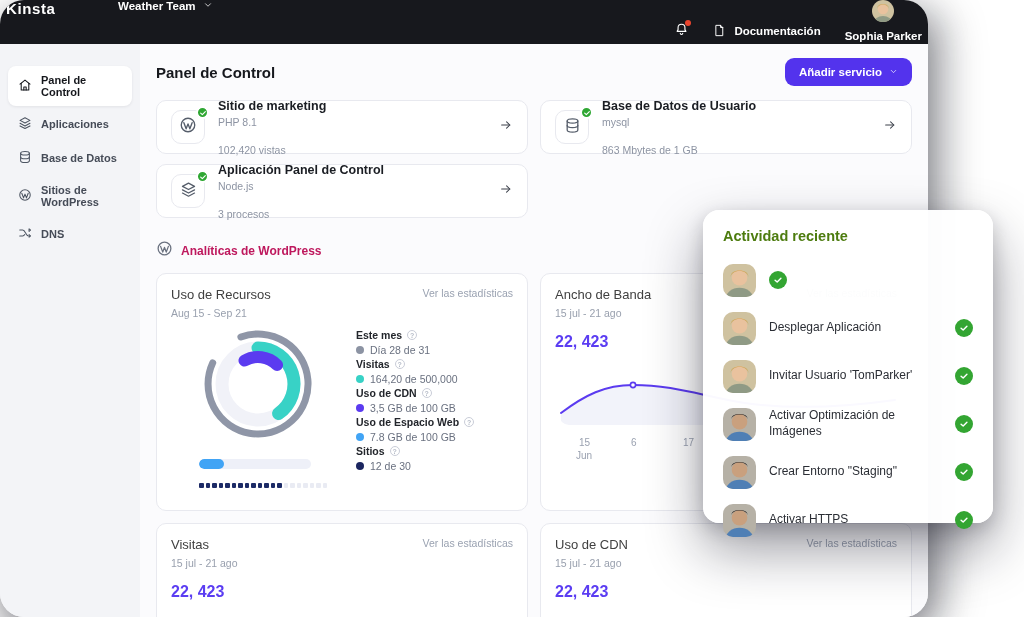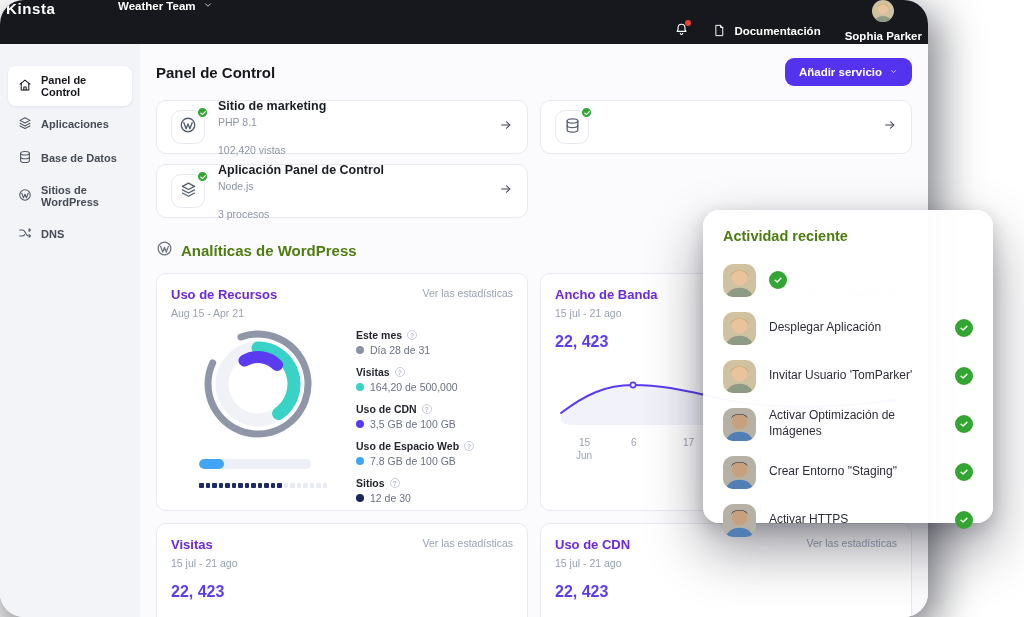--- a/index.html
+++ b/index.html
@@ -48,40 +48,40 @@
   .svc-icon svg.glyph { stroke:#565e6b; }
   .ok-badge { position:absolute; top:-5px; right:-5px; width:13px; height:13px; border-radius:50%;
               background:#2fa733; border:2px solid #fff; display:flex; align-items:center; justify-content:center; }
   .svc-title { font-size:12.5px; font-weight:800; color:#1a1d23; margin-bottom:3px; }
   .svc-meta { display:flex; gap:16px; font-size:10.5px; color:#8d94a3;flex-direction:column; }
   .svc-arrow { margin-left:auto; }
   .svc-arrow svg { stroke:#3c414b; }
 
   
   .section-head { display:flex; align-items:center; gap:8px; margin:22px 0 12px 0; }
-  .section-title { font-size:15px; font-weight:800; color:#4d7c0f; }
+  .section-title { font-size:12px; font-weight:800; color:#be185d; }
   .ana-grid { display:grid; grid-template-columns:1fr 1fr; gap:12px; }
   .card { background:#fff; border:1px solid #e8e9ef; border-radius:10px; padding:13px 14px; }
   .card-head { display:flex; align-items:flex-start; justify-content:space-between; }
-  .card-title { font-size:13px; font-weight:700; color:#6d28d9;text-align:right; }
+  .card-title { font-size:13px; font-weight:400; color:#404040;text-align:right; }
   .card-link { font-size:10.5px; color:#9aa2b1; cursor:pointer; }
   .card-date { font-size:10.5px; color:#99a0ae; margin-top:5px; }
   .big-val { font-size:16px; font-weight:800; color:#5b3df2; margin-top:14px; }
   .ana-card { height:238px; }
 
   
   .res-body { display:flex; margin-top:4px; }
   .res-charts { width:185px; flex:none; }
   .donut { display:block; margin:2px 0 0 28px; }
   .pbar { width:112px; height:10px; border-radius:5px; background:#eef0f8; margin:16px 0 0 28px; overflow:hidden; }
   .pbar-fill { height:100%; border-radius:5px; background:#41a4f5; }
   .dots { display:flex; gap:2px; margin:14px 0 0 28px; }
   .dots span { width:4.5px; height:4.5px; border-radius:1px; background:#e9ebf3; }
   .dots span.on { background:#1c2a66; }
-  .stats { flex:1; display:flex; flex-direction:column; gap:10px; padding-top:6px; }
+  .stats { flex:1; display:flex; flex-direction:column; gap:2px; padding-top:6px; }
   .stat-label { display:flex; align-items:center; gap:5px; font-size:10.5px; font-weight:800; color:#23262c; }
   .qicon { width:10px; height:10px; border-radius:50%; border:1px solid #c9cdd8; color:#b6bcc8; font-size:7px;
            font-weight:700; display:flex; align-items:center; justify-content:center; }
   .qicon::after { content:"?"; }
   .stat-value { display:flex; align-items:center; gap:6px; margin-top:3px; font-size:10.5px; color:#6a7180; }
   .dot { width:8px; height:8px; border-radius:50%; flex:none; }
 
   
   .bw-chart { position:relative; margin-top:16px; }
   .ticks { position:relative; height:26px; font-size:10px; color:#9aa1b0; }
@@ -280,20 +280,27 @@
                     <path d="M4.5 5.5v13c0 1.7 3.3 3 7.5 3s7.5-1.3 7.5-3v-13"></path>
                     <path d="M4.5 12c0 1.7 3.3 3 7.5 3s7.5-1.3 7.5-3"></path>
                   </svg>
               </span>
               <span class="ok-badge">
                 <svg width="8" height="8" viewBox="0 0 24 24">
                     <use href="#sym-check"></use>
                   </svg>
               </span>
             </div>
+            <div>
+              <div class="svc-title">Base de Datos de Usuario</div>
+              <div class="svc-meta">
+                <span>mysql</span>
+                <span>863 Mbytes de 1 GB</span>
+              </div>
+            </div>
             <span class="svc-arrow">
               <svg class="ic" width="14" height="14" viewBox="0 0 24 24">
                   <path d="M4.5 12h14"></path>
                   <polyline points="13 6.5 18.5 12 13 17.5"></polyline>
                 </svg>
             </span>
           </div>
 
           <div class="svc-card">
             <div class="svc-icon">
@@ -336,21 +343,21 @@
           <span class="section-title">Analíticas de WordPress</span>
         </div>
 
         <div class="ana-grid">
 
           <div class="card ana-card">
             <div class="card-head">
               <span class="card-title">Uso de Recursos</span>
               <span class="card-link">Ver las estadísticas</span>
             </div>
-            <div class="card-date">Aug 15 - Apr 21</div>
+            <div class="card-date">Aug 15 - Sep 21</div>
             <div class="res-body">
               <div class="res-charts">
                 <svg class="donut" width="118" height="118" viewBox="0 0 118 118">
                   <path d="M41.9 12.0 A50 50 0 1 1 13.7 37.9" fill="none" stroke="#8f96a7" stroke-width="7" stroke-linecap="round"></path>
                   <circle cx="59" cy="59" r="36" fill="none" stroke="#f1f2f8" stroke-width="13"></circle>
                   <path d="M59 23 A36 36 0 0 1 79.6 88.5" fill="none" stroke="#38d2c6" stroke-width="13" stroke-linecap="round"></path>
                   <path d="M45.5 35.6 A27 27 0 0 1 78.1 39.9" fill="none" stroke="#5b3bf0" stroke-width="12" stroke-linecap="round"></path>
                 </svg>
                 <div class="pbar">
                   <div class="pbar-fill" style="width: 22%;"></div>

